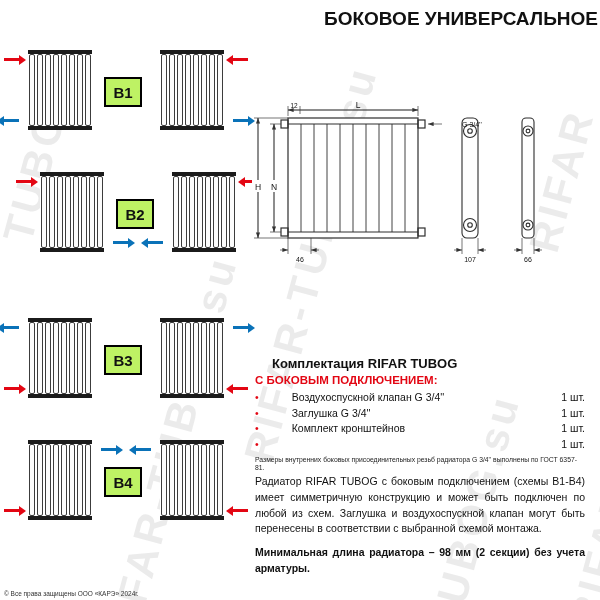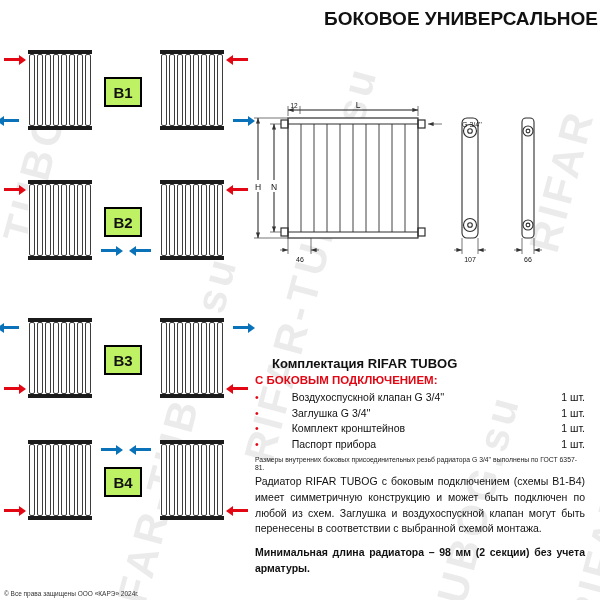--- a/index.html
+++ b/index.html
@@ -96,21 +96,21 @@
           <span class="tube"></span>
           <span class="tube"></span>
           <span class="tube"></span>
           <span class="tube"></span>
           <span class="tube"></span>
           <span class="tube"></span>
         </div>
     </div>
   </div>
 
-  <div class="scheme-row" style="top:180px;">
+  <div class="scheme-row" style="top:172px;margin-left:12px;">
     <div class="radiator rad-left">
       <span class="harrow red right pos-tl"></span>
       <span class="harrow blue right pos-br"></span>
       <div class="tubes">
           <span class="tube"></span>
           <span class="tube"></span>
           <span class="tube"></span>
           <span class="tube"></span>
           <span class="tube"></span>
           <span class="tube"></span>
@@ -296,21 +296,20 @@
       <span class="nm">Заглушка G 3/4''</span>
       <span class="qty">1 шт.</span>
     </div>
     <div class="kit-item">
       <span class="bullet">•</span>
       <span class="nm">Комплект кронштейнов</span>
       <span class="qty">1 шт.</span>
     </div>
     <div class="kit-item">
       <span class="bullet">•</span>
-      <span class="nm">Паспорт прибора</span>
       <span class="qty">1 шт.</span>
     </div>
     <div class="kit-note">Размеры внутренних боковых присоединительных резьб радиатора G 3/4'' выполнены по ГОСТ 6357-81.</div>
   </div>
 
   <div class="description">
     <div>Радиатор RIFAR TUBOG с боковым подключением (схемы В1-В4) имеет симметричную конструкцию и может быть подключен по любой из схем. Заглушка и воздухоспускной клапан могут быть перенесены в соответствии с выбранной схемой монтажа.</div>
     <div class="min-length">Минимальная длина радиатора – 98 мм (2 секции) без учета арматуры.</div>
   </div>
 

